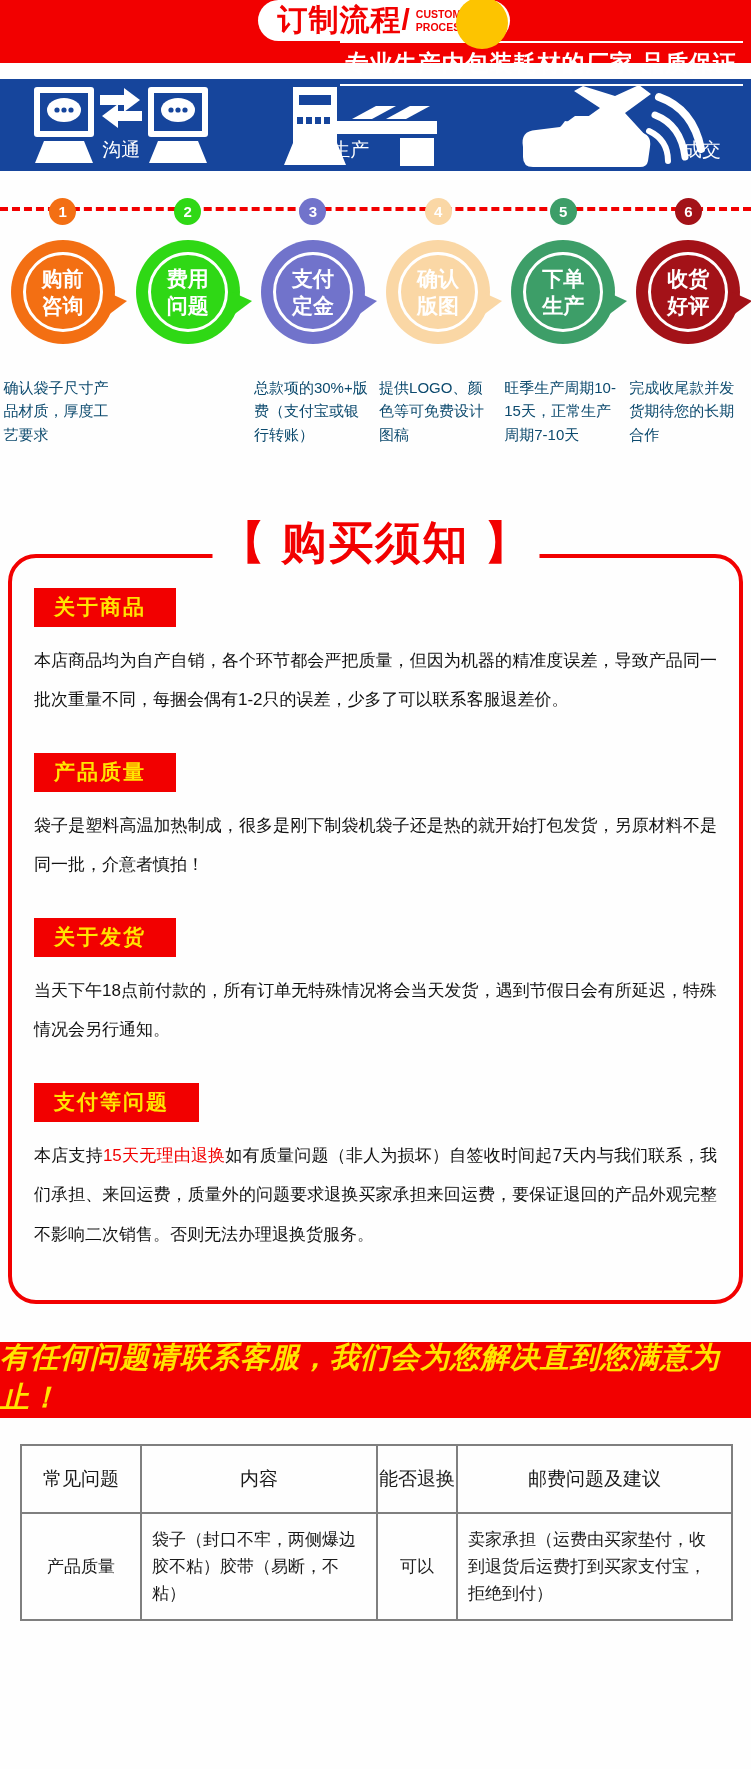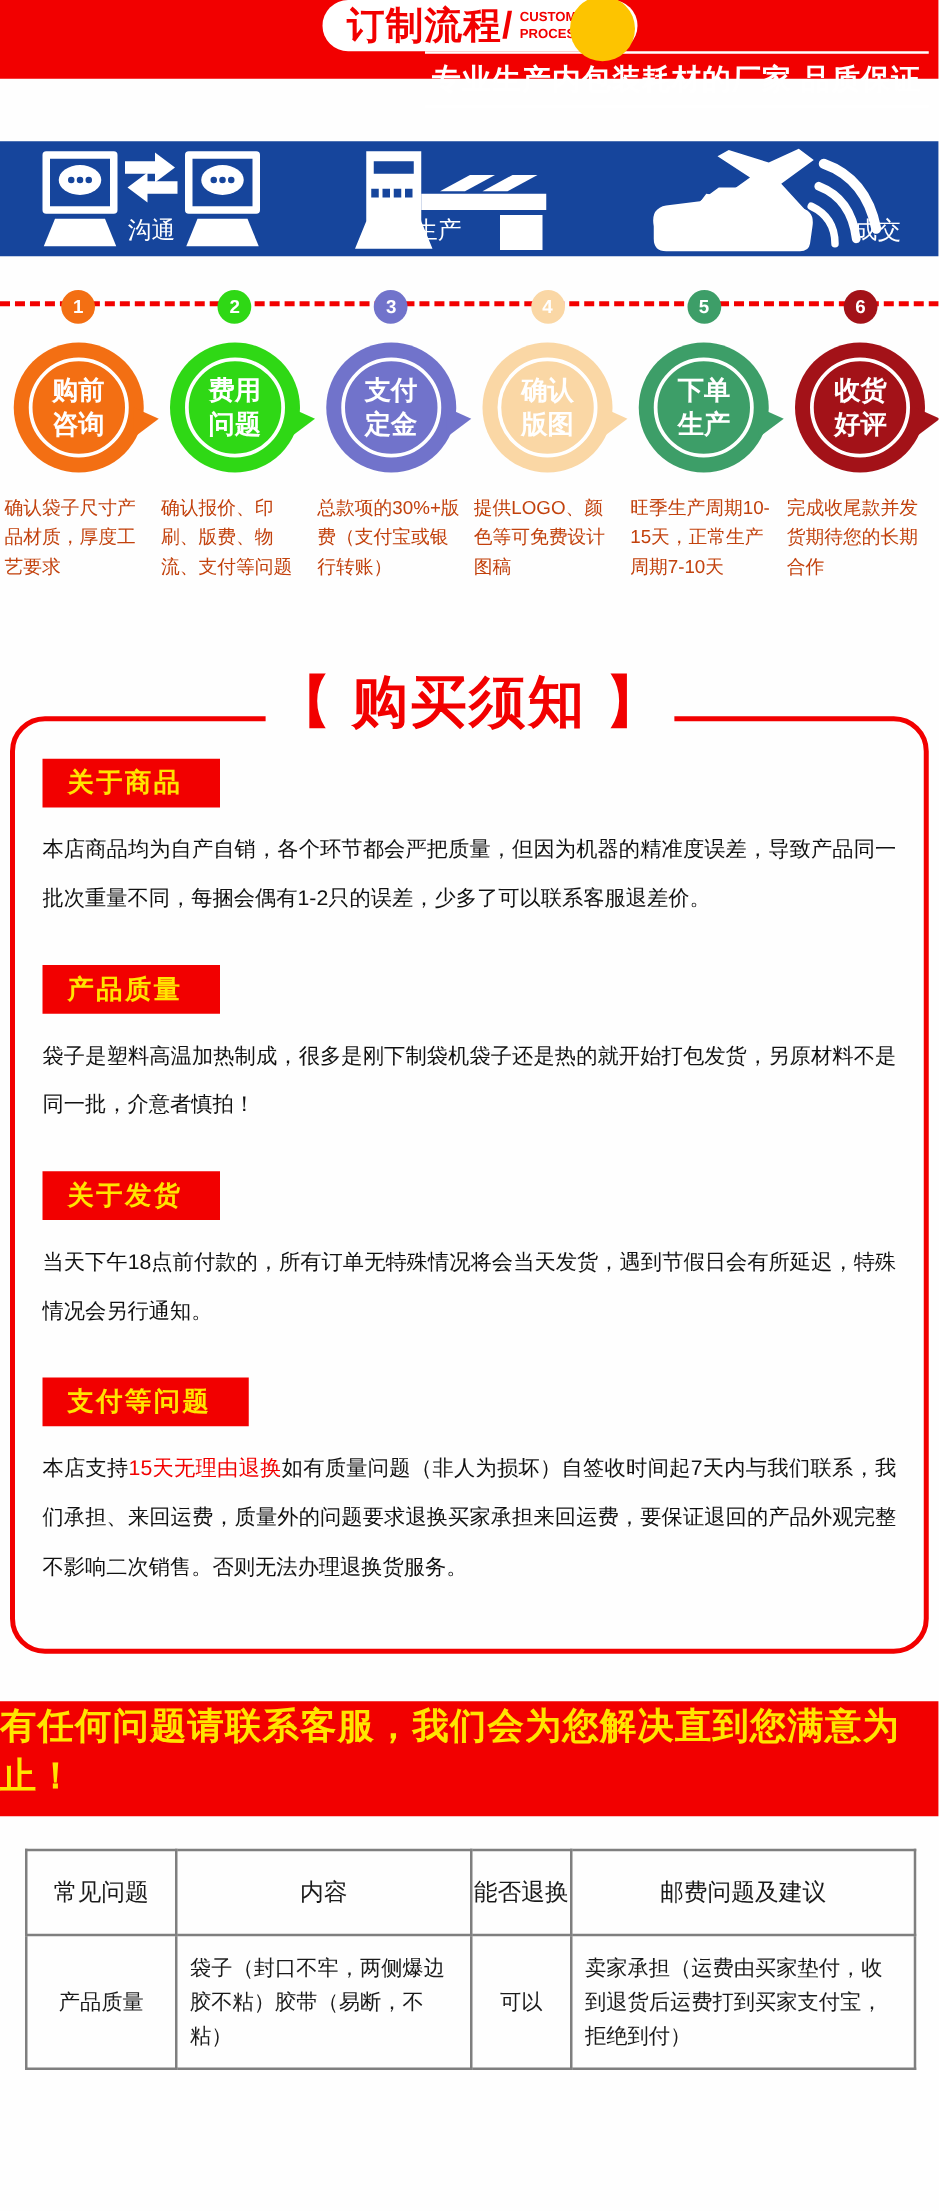--- a/index.html
+++ b/index.html
@@ -10,51 +10,51 @@
   
   .top-header { height:63px; background:var(--red,#f20000); display:flex; align-items:center; position:relative;flex-direction:column; }
   .pill { position:relative; margin-left:16px; width:252px; height:47px; background:#fff; border-radius:26px; display:flex; align-items:center; padding-left:20px; }
   .pill-cn { color:var(--red,#f20000); font-size:30px; font-weight:bold; letter-spacing:1px; white-space:nowrap; }
   .pill-en { margin-left:5px; color:var(--red,#f20000); font-size:10.5px; font-weight:bold; line-height:1.2; }
   .pill-dot { position:absolute; right:2px; top:-3px; width:52px; height:52px; border-radius:50%; background:var(--yellow,#fdc400); }
   .slogan-wrap { margin-left:auto; margin-right:8px; text-align:center; }
   .slogan { display:inline-block; color:#fff; font-size:23px; font-weight:bold; letter-spacing:1px; padding:5px 6px; border-top:2px solid #fff; border-bottom:2px solid #fff; white-space:nowrap; }
 
   
-  .flow-banner { margin-top:50px; height:92px; background:var(--blue,#16459c); display:flex; align-items:center; justify-content:space-around; padding:0 0; }
+  .flow-banner { margin-top:16px; height:92px; background:var(--blue,#16459c); display:flex; align-items:center; justify-content:space-around; padding:0 0; }
   .flow-item { position:relative; height:88px; display:flex; align-items:center; }
   .flow-label { position:absolute; color:#fff; font-size:19px; bottom:6px; white-space:nowrap; }
   .flow-item.communication .flow-label { left:50%; transform:translateX(-50%); }
   .flow-item.production .flow-label { left:44%; transform:translateX(-50%); }
   .flow-item.deal .flow-label { right:-2px; }
 
   
   .process { position:relative; padding-top:16px; }
   .dash-line { position:absolute; top:36px; left:0; right:0; border-top:4px dashed var(--red,#f20000); height:0; }
   .steps { display:flex; position:relative; }
   .step { width:16.666%; display:flex; flex-direction:column; align-items:center; }
   .step-num { position:relative; z-index:1; width:27px; height:27px; border-radius:50%; background:var(--c,#f36f13); color:#fff; font-size:15px; font-weight:bold; display:flex; align-items:center; justify-content:center; margin-top:11px; }
   .bubble { position:relative; margin-top:15px; width:104px; height:104px; border-radius:50%; background:var(--c,#f36f13); }
   .bubble::before { content:""; position:absolute; inset:12px; border:3px solid #fff; border-radius:50%; }
   .bubble::after { content:""; position:absolute; right:-12px; top:52px; width:0; height:0; border-left:20px solid var(--c,#f36f13); border-top:9px solid transparent; border-bottom:15px solid transparent; }
   .bubble-text { position:absolute; inset:0; display:flex; flex-direction:column; align-items:center; justify-content:center; color:#fff; font-size:21px; font-weight:bold; line-height:1.3; }
-  .step-desc { margin-top:17px; width:118px; font-size:15px; line-height:1.55; color:#c2410c; text-align:left; }
+  .step-desc { margin-top:32px; width:118px; font-size:15px; line-height:1.55; color:#0c4a6e; text-align:left; }
 
   
   .notice-wrap { position:relative; margin:108px 8px 0; }
   .notice-title { position:absolute; top:-41px; left:50%; transform:translateX(-50%); background:#fefefe; padding:0 8px; color:var(--red,#f20000); font-size:45px; font-weight:bold; white-space:nowrap; z-index:1; letter-spacing:2px; }
   .notice-box { border:4px solid var(--red,#f20000); border-radius:28px; padding:30px 22px 46px; }
   .notice-section { margin-top:34px; }
   .notice-section:first-child { margin-top:0; }
   .section-label { display:inline-block; background:var(--red,#f20000); color:var(--label-yellow,#ffe400); font-size:21px; font-weight:bold; padding:5px 30px 6px 20px; margin-bottom:14px; letter-spacing:2px; }
   .section-text { font-size:17px; color:#111; line-height:2.3; text-align:justify; }
   .hl { color:var(--red,#f20000); }
 
   
-  .contact-banner { margin-top:38px; height:92px; background:var(--red,#f20000); display:flex; align-items:flex-start; justify-content:center; }
+  .contact-banner { margin-top:38px; height:76px; background:var(--red,#f20000); display:flex; align-items:flex-end; justify-content:center;font-style:italic; }
   .contact-banner span { color:var(--label-yellow,#ffe400); font-size:29px; font-weight:bold; letter-spacing:1px; }
 
   
   .faq-table { margin:26px 20px 8px; width:711px; border-collapse:collapse; table-layout:fixed; }
   .faq-table th, .faq-table td { border:2px solid var(--tborder,#7f7f7f); color:#1a1a1a; vertical-align:middle; }
   .faq-table th { height:68px; font-size:19px; font-weight:normal; text-align:center; }
   .faq-table td { font-size:17px; line-height:1.6; padding:12px 10px; }
   .col-q { width:120px; } .col-c { width:236px; } .col-r { width:80px; } .col-p { width:275px; }
   td.q-cell, td.r-cell { text-align:center; }
   td.c-cell, td.p-cell { text-align:left; }
@@ -159,21 +159,20 @@
       </div>
 
       <div class="step" style="--c: #2fd815;">
         <div class="step-num">2</div>
         <div class="bubble">
           <div class="bubble-text">
             <span>费用</span>
             <span>问题</span>
           </div>
         </div>
-        <div class="step-desc">确认报价、印刷、版费、物流、支付等问题</div>
       </div>
 
       <div class="step" style="--c: #7173cb;">
         <div class="step-num">3</div>
         <div class="bubble">
           <div class="bubble-text">
             <span>支付</span>
             <span>定金</span>
           </div>
         </div>

